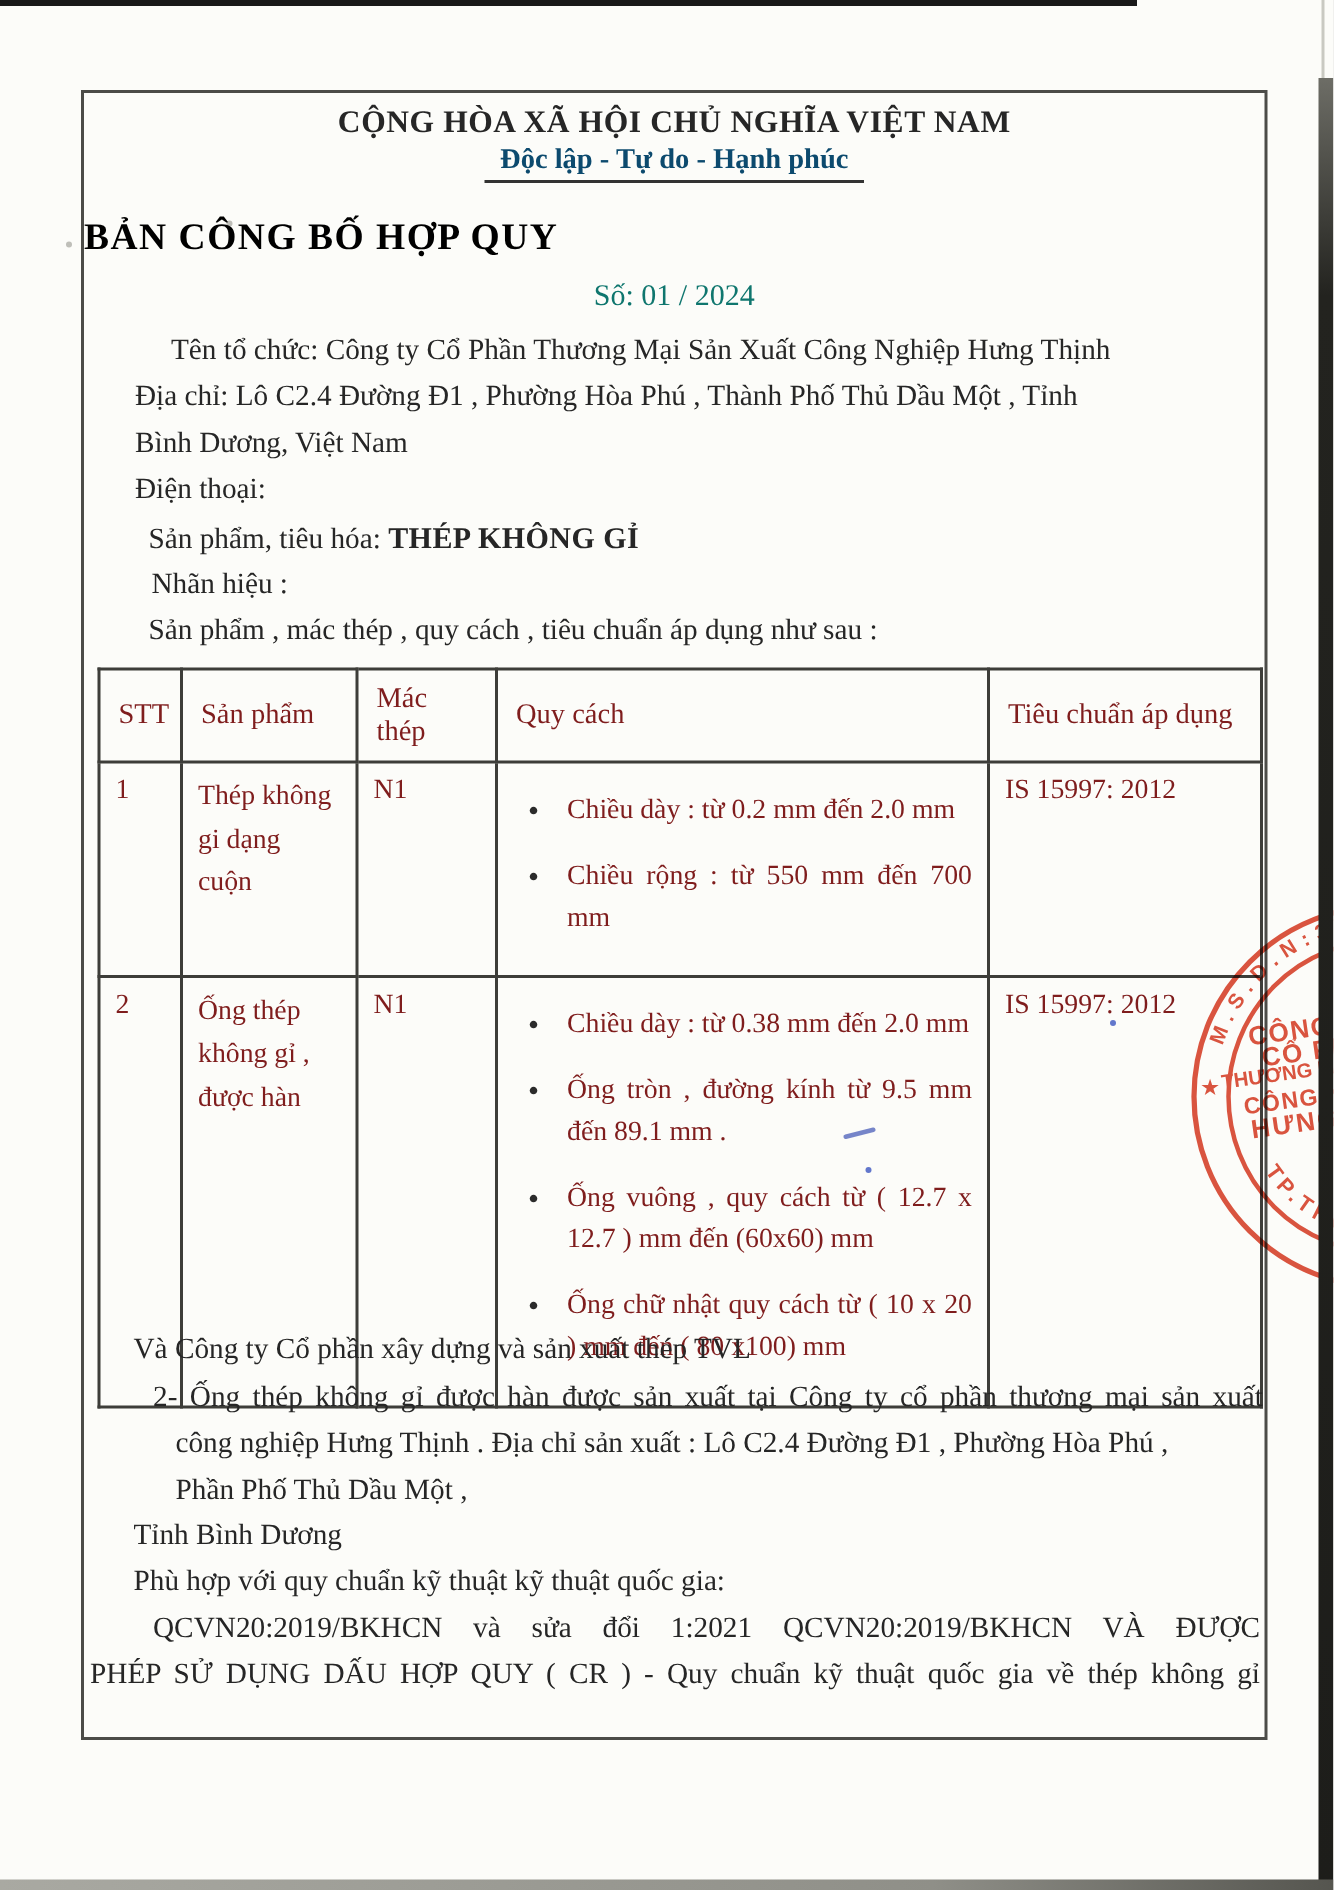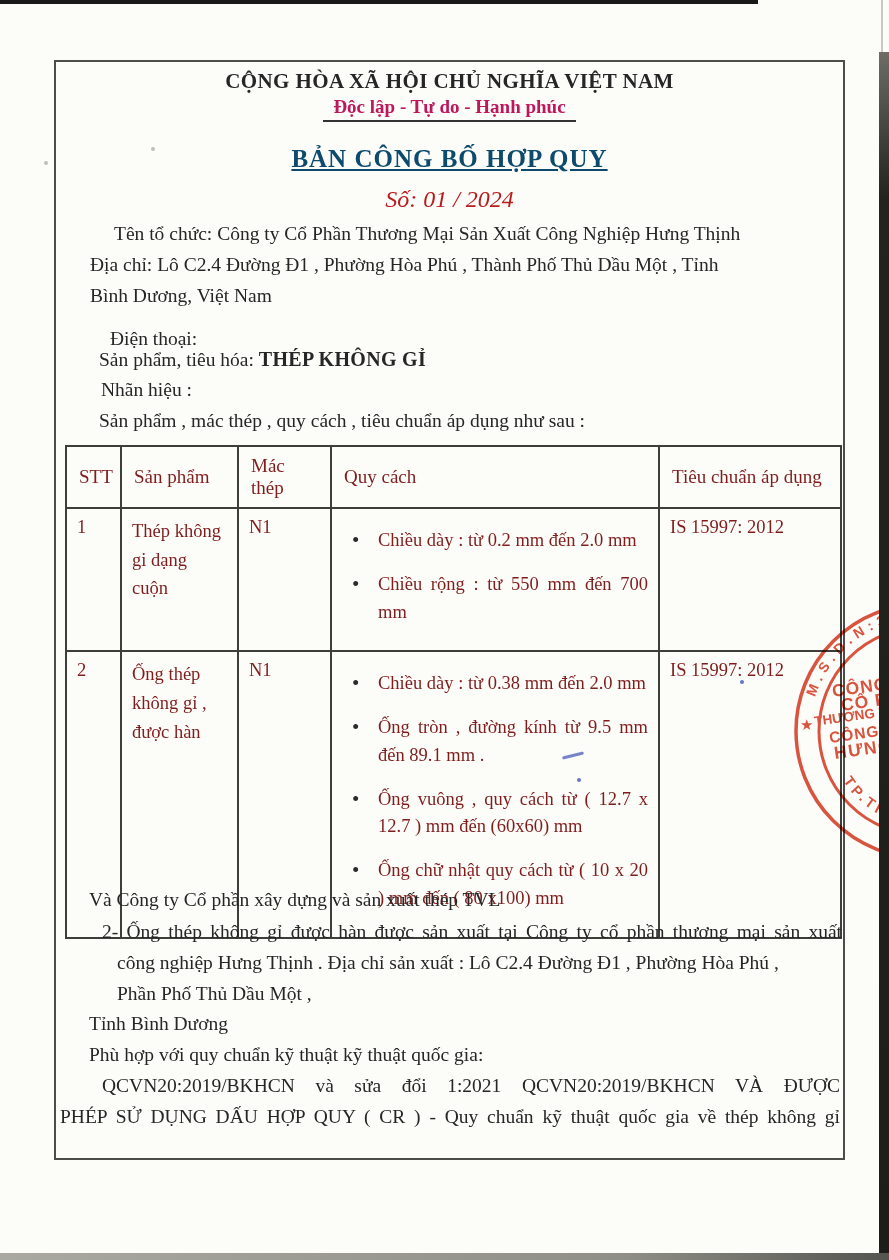--- a/index.html
+++ b/index.html
@@ -26,30 +26,30 @@
     position:absolute;left:54px;top:60px;
     width:787px;height:1096px;
     border:2px solid #4c4c48;
     background:transparent;
   }
   .abs{position:absolute;}
 
   
   .motto1{left:0;top:7px;width:100%;text-align:center;font-size:21px;font-weight:bold;letter-spacing:.4px;color:#262626;}
   .motto2-wrap{left:0;top:34px;width:100%;text-align:center;}
-  .motto2{display:inline-block;font-size:19px;font-weight:bold;padding:0 10px 2px 10px;border-bottom:2px solid #333;color:#be185d;}
-  .doc-title{left:0;top:83px;width:100%;text-align:center;font-size:25px;font-weight:bold;letter-spacing:1px;color:#0c4a6e;text-decoration:underline;}
-  .doc-number{left:0;top:124px;width:100%;text-align:center;font-size:24px;color:#b91c1c;font-style:italic;}
+  .motto2{display:inline-block;font-size:19px;font-weight:bold;padding:0 10px 2px 10px;border-bottom:2px solid #333;color:#0c4a6e;}
+  .doc-title{left:0;top:83px;width:100%;font-size:25px;font-weight:bold;letter-spacing:1px;color:#000000;}
+  .doc-number{left:0;top:124px;width:100%;text-align:center;font-size:20px;color:#0f766e;}
 
   
   .info-line{font-size:19.5px;color:#262626;white-space:nowrap;}
   .i-org{left:34px;top:161px;margin-left:24px;}
   .i-addr1{left:34px;top:192px;}
   .i-addr2{left:34px;top:223px;}
-  .i-phone{left:34px;top:266px;margin-left:20px;}
+  .i-phone{left:34px;top:254px;}
   .i-product{left:43px;top:286px;}
   .i-brand{left:45px;top:317px;}
   .i-intro{left:43px;top:348px;}
   .bold-val{font-weight:bold;font-size:20px;letter-spacing:.3px;}
 
   
   table.spec{
     position:absolute;left:9px;top:383px;
     border-collapse:collapse;table-layout:fixed;
     width:775px;

